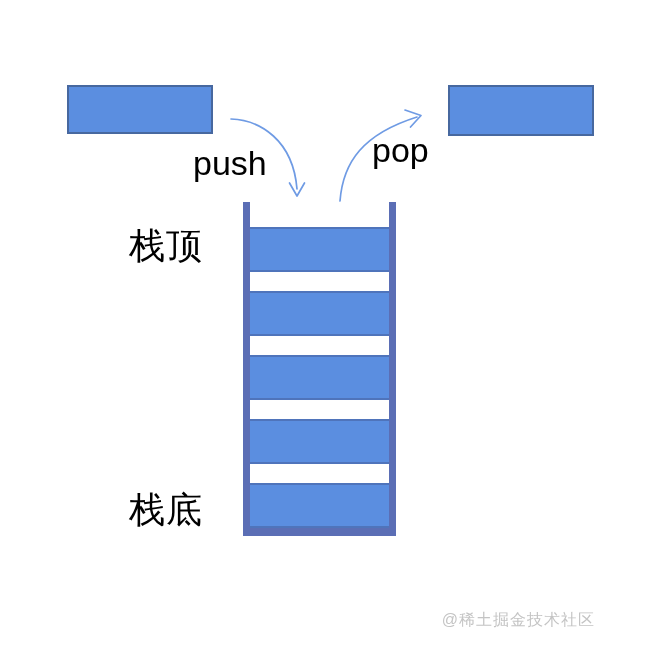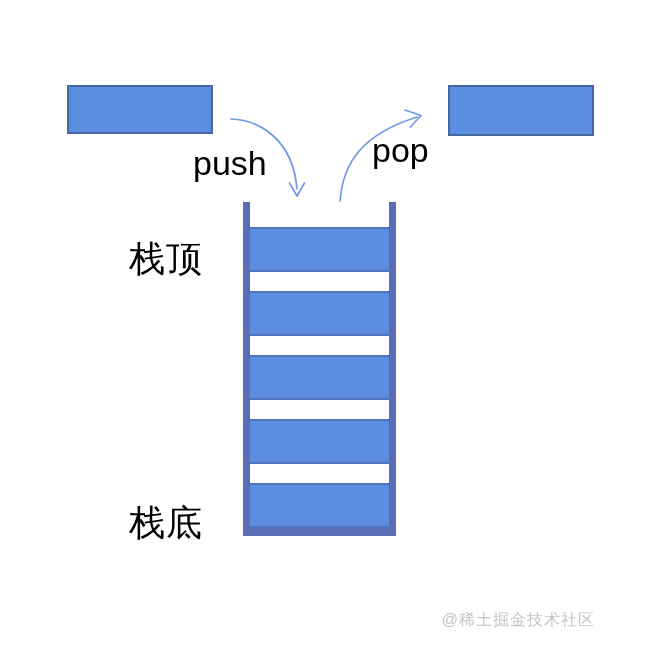--- a/index.html
+++ b/index.html
@@ -38,22 +38,22 @@
   .push-label{left:193px;top:144px;}
   .pop-label{left:372px;top:131px;}
   .cjk-label{
     position:absolute;
     color:var(--label);
     font-size:36px;
     line-height:40px;
     letter-spacing:1px;
     white-space:nowrap;
   }
-  .stack-top-label{left:129px;top:239px;}
-  .stack-bottom-label{left:129px;top:490px;margin-top:13px;}
+  .stack-top-label{left:129px;top:226px;}
+  .stack-bottom-label{left:129px;top:490px;}
   .stack{
     position:absolute;
     left:243px;top:202px;
     width:153px;height:334px;
     box-sizing:border-box;
     border-left:7px solid var(--wall);
     border-right:7px solid var(--wall);
     border-bottom:8px solid var(--wall);
     background:var(--bg);
   }

